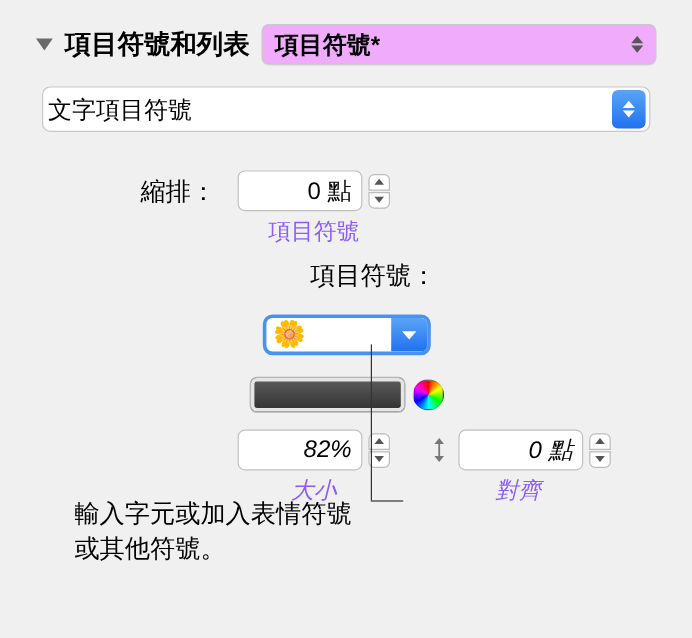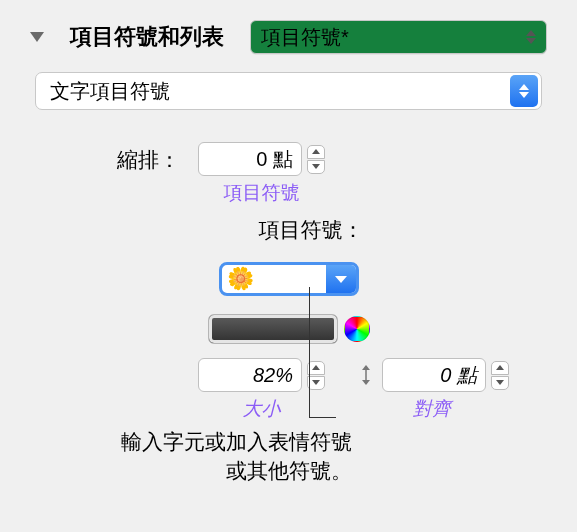--- a/index.html
+++ b/index.html
@@ -8,48 +8,49 @@
       background: #f0f0f0;
       width: 577px;
       height: 532px;
       padding: 20px 30px;
       color: #000;
       position: relative;
     }
     .section-header {
       display: flex;
       align-items: center;
-      gap: 26px;
+      gap: 10px;
       margin-bottom: 18px;
       text-align: center;
     }
     .disclosure-triangle {
       width: 0; height: 0;
       border-left: 7px solid transparent;
       border-right: 7px solid transparent;
       border-top: 10px solid #6a6a6a;
       cursor: pointer;
     }
     .section-title {
       font-size: 22px;
       font-weight: 600;
     }
     .popup-large {
       flex: 1;
       height: 34px;
-      background: #15803d;
+      background: #f0abfc;
       border: 1px solid #c8c8c8;
       border-radius: 6px;
       display: flex;
       align-items: center;
       justify-content: space-between;
       padding: 0 10px;
       font-size: 20px;
       cursor: pointer;
       box-shadow: 0 1px 0 rgba(0,0,0,0.05);
+      font-weight: bold;
     }
     .chevrons {
       display: flex;
       flex-direction: column;
       align-items: center;
       gap: 2px;
     }
     .chev-up {
       width: 0; height: 0;
       border-left: 5px solid transparent;
@@ -65,21 +66,21 @@
     .popup-full {
       margin-left: 5px;
       margin-right: 5px;
       height: 38px;
       background: #fff;
       border: 1px solid #c8c8c8;
       border-radius: 7px;
       display: flex;
       align-items: center;
       justify-content: space-between;
-      padding: 0 3px 0 14px;
+      padding: 0 3px 0 4px;
       font-size: 20px;
       cursor: pointer;
       margin-bottom: 22px;
     }
     .popup-full .endcap {
       background: linear-gradient(180deg,#5aa4f7,#1f72f0);
       height: 32px;
       width: 28px;
       border-radius: 5px;
       display: flex;
@@ -219,24 +220,24 @@
     }
     .align-icon {
       width: 22px;
       margin-right: 5px;
       display: flex;
       align-items: center;
       justify-content: center;
     }
     .callout {
       position: absolute;
-      bottom: 47px;
+      bottom: 60px;
       left: 62px;
       width: 290px;
-      text-align: right;
+      text-align: left;
       font-size: 21px;
       line-height: 1.35;
     }
     .callout-line {
       position: absolute;
       background: #333;
     }
     .cl-vert {
       width: 1px;
       height: 130px;

